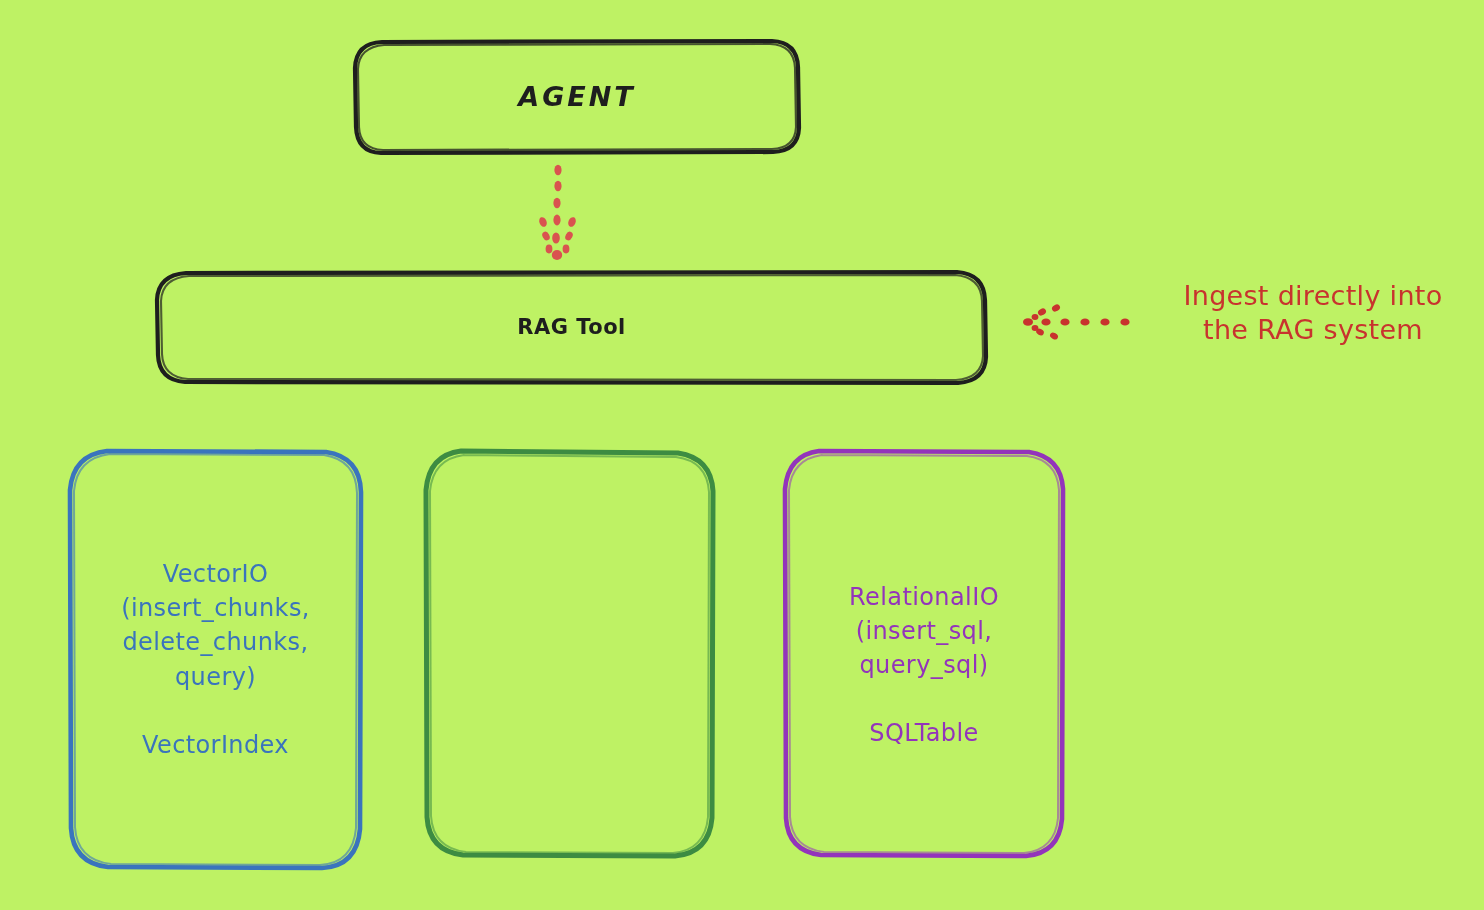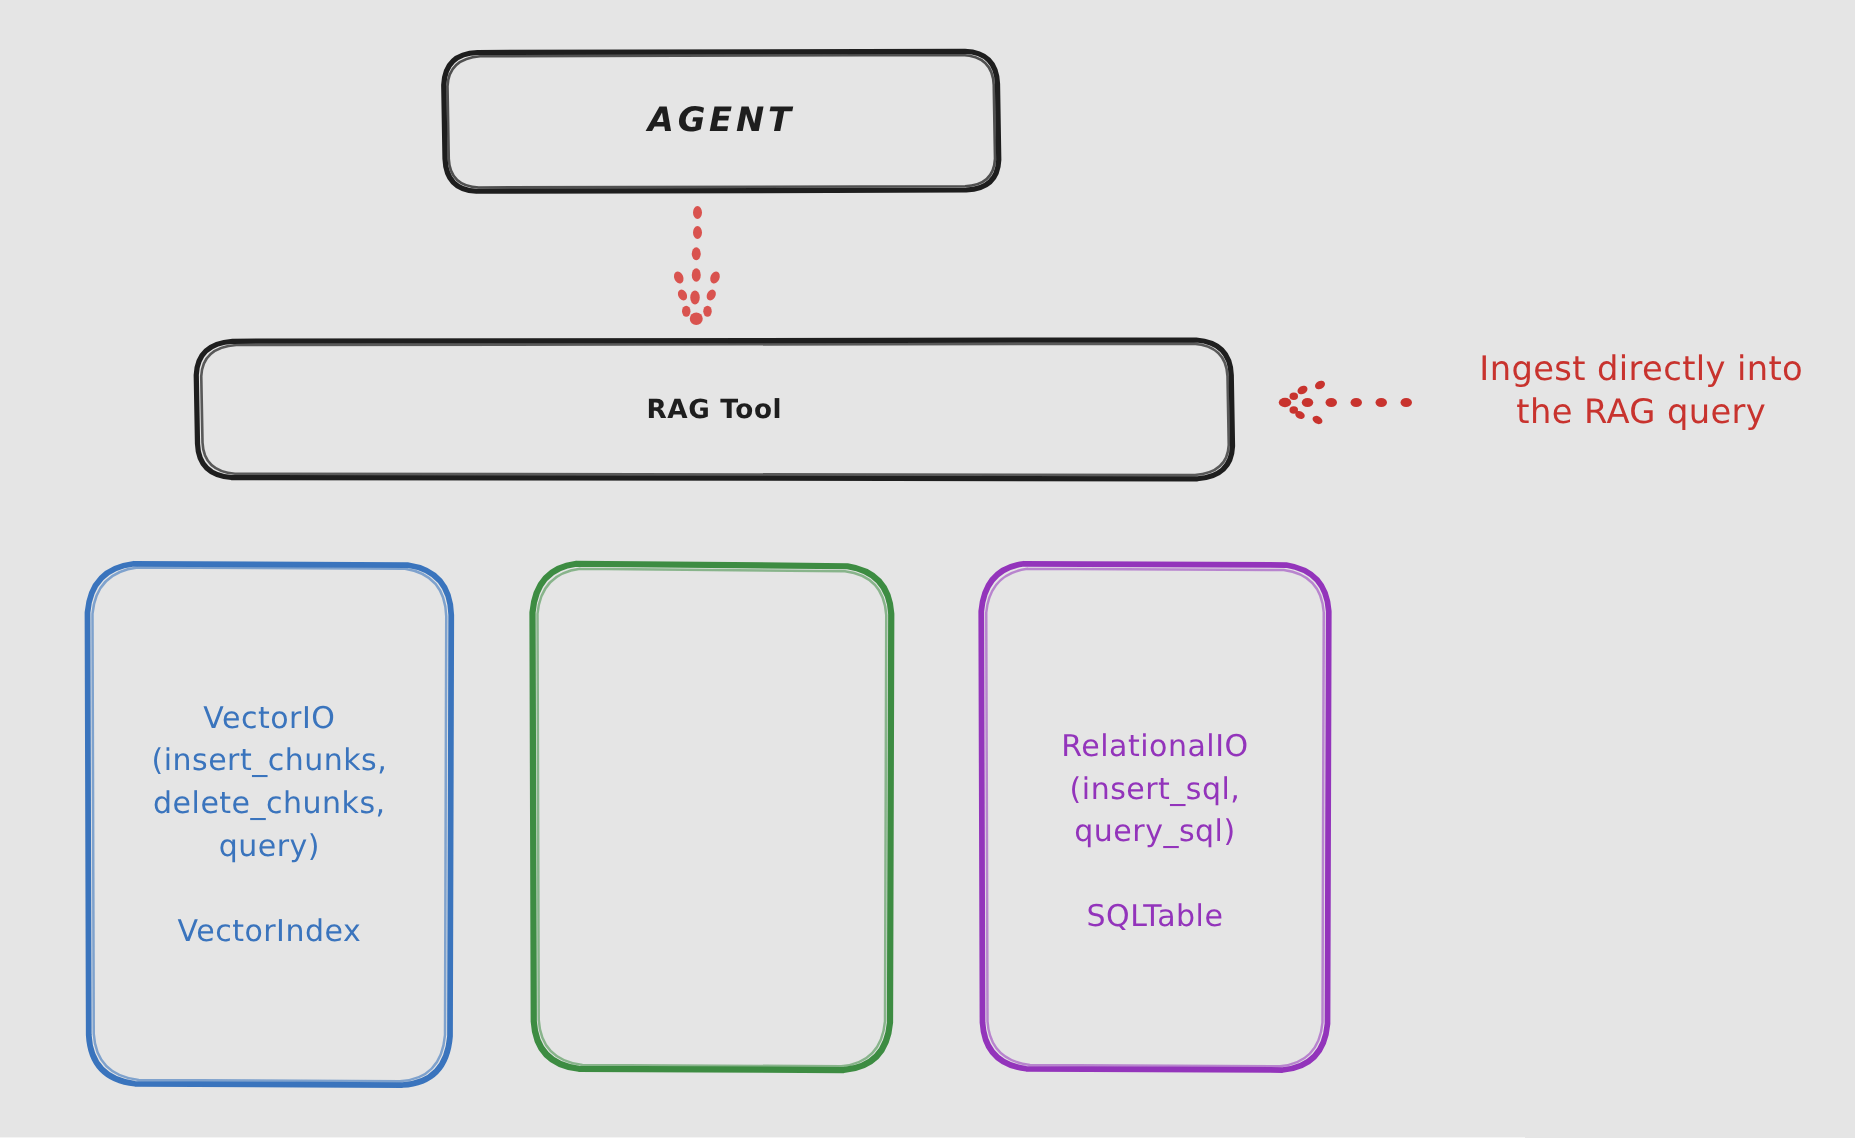--- a/index.html
+++ b/index.html
@@ -7,21 +7,21 @@
     padding: 0;
     background: #ffffff;
   }
   body {
     font-family: "DejaVu Sans", sans-serif;
   }
   #canvas {
     position: relative;
     width: 1484px;
     height: 910px;
-    background: #e5e5e5;
+    background: #bef264;
     overflow: hidden;
   }
   #sketch-layer {
     position: absolute;
     left: 0;
     top: 0;
     width: 1484px;
     height: 910px;
     pointer-events: none;
   }
@@ -201,15 +201,15 @@
 
   <div class="node leaf" id="relationalio-node">
     <div class="node-label">RelationalIO
 (insert_sql,
 query_sql)
 
 SQLTable</div>
   </div>
 
   <div id="ingest-annotation">Ingest directly into
-the RAG query</div>
+the RAG system</div>
 
 </div>
 
 </body></html>

